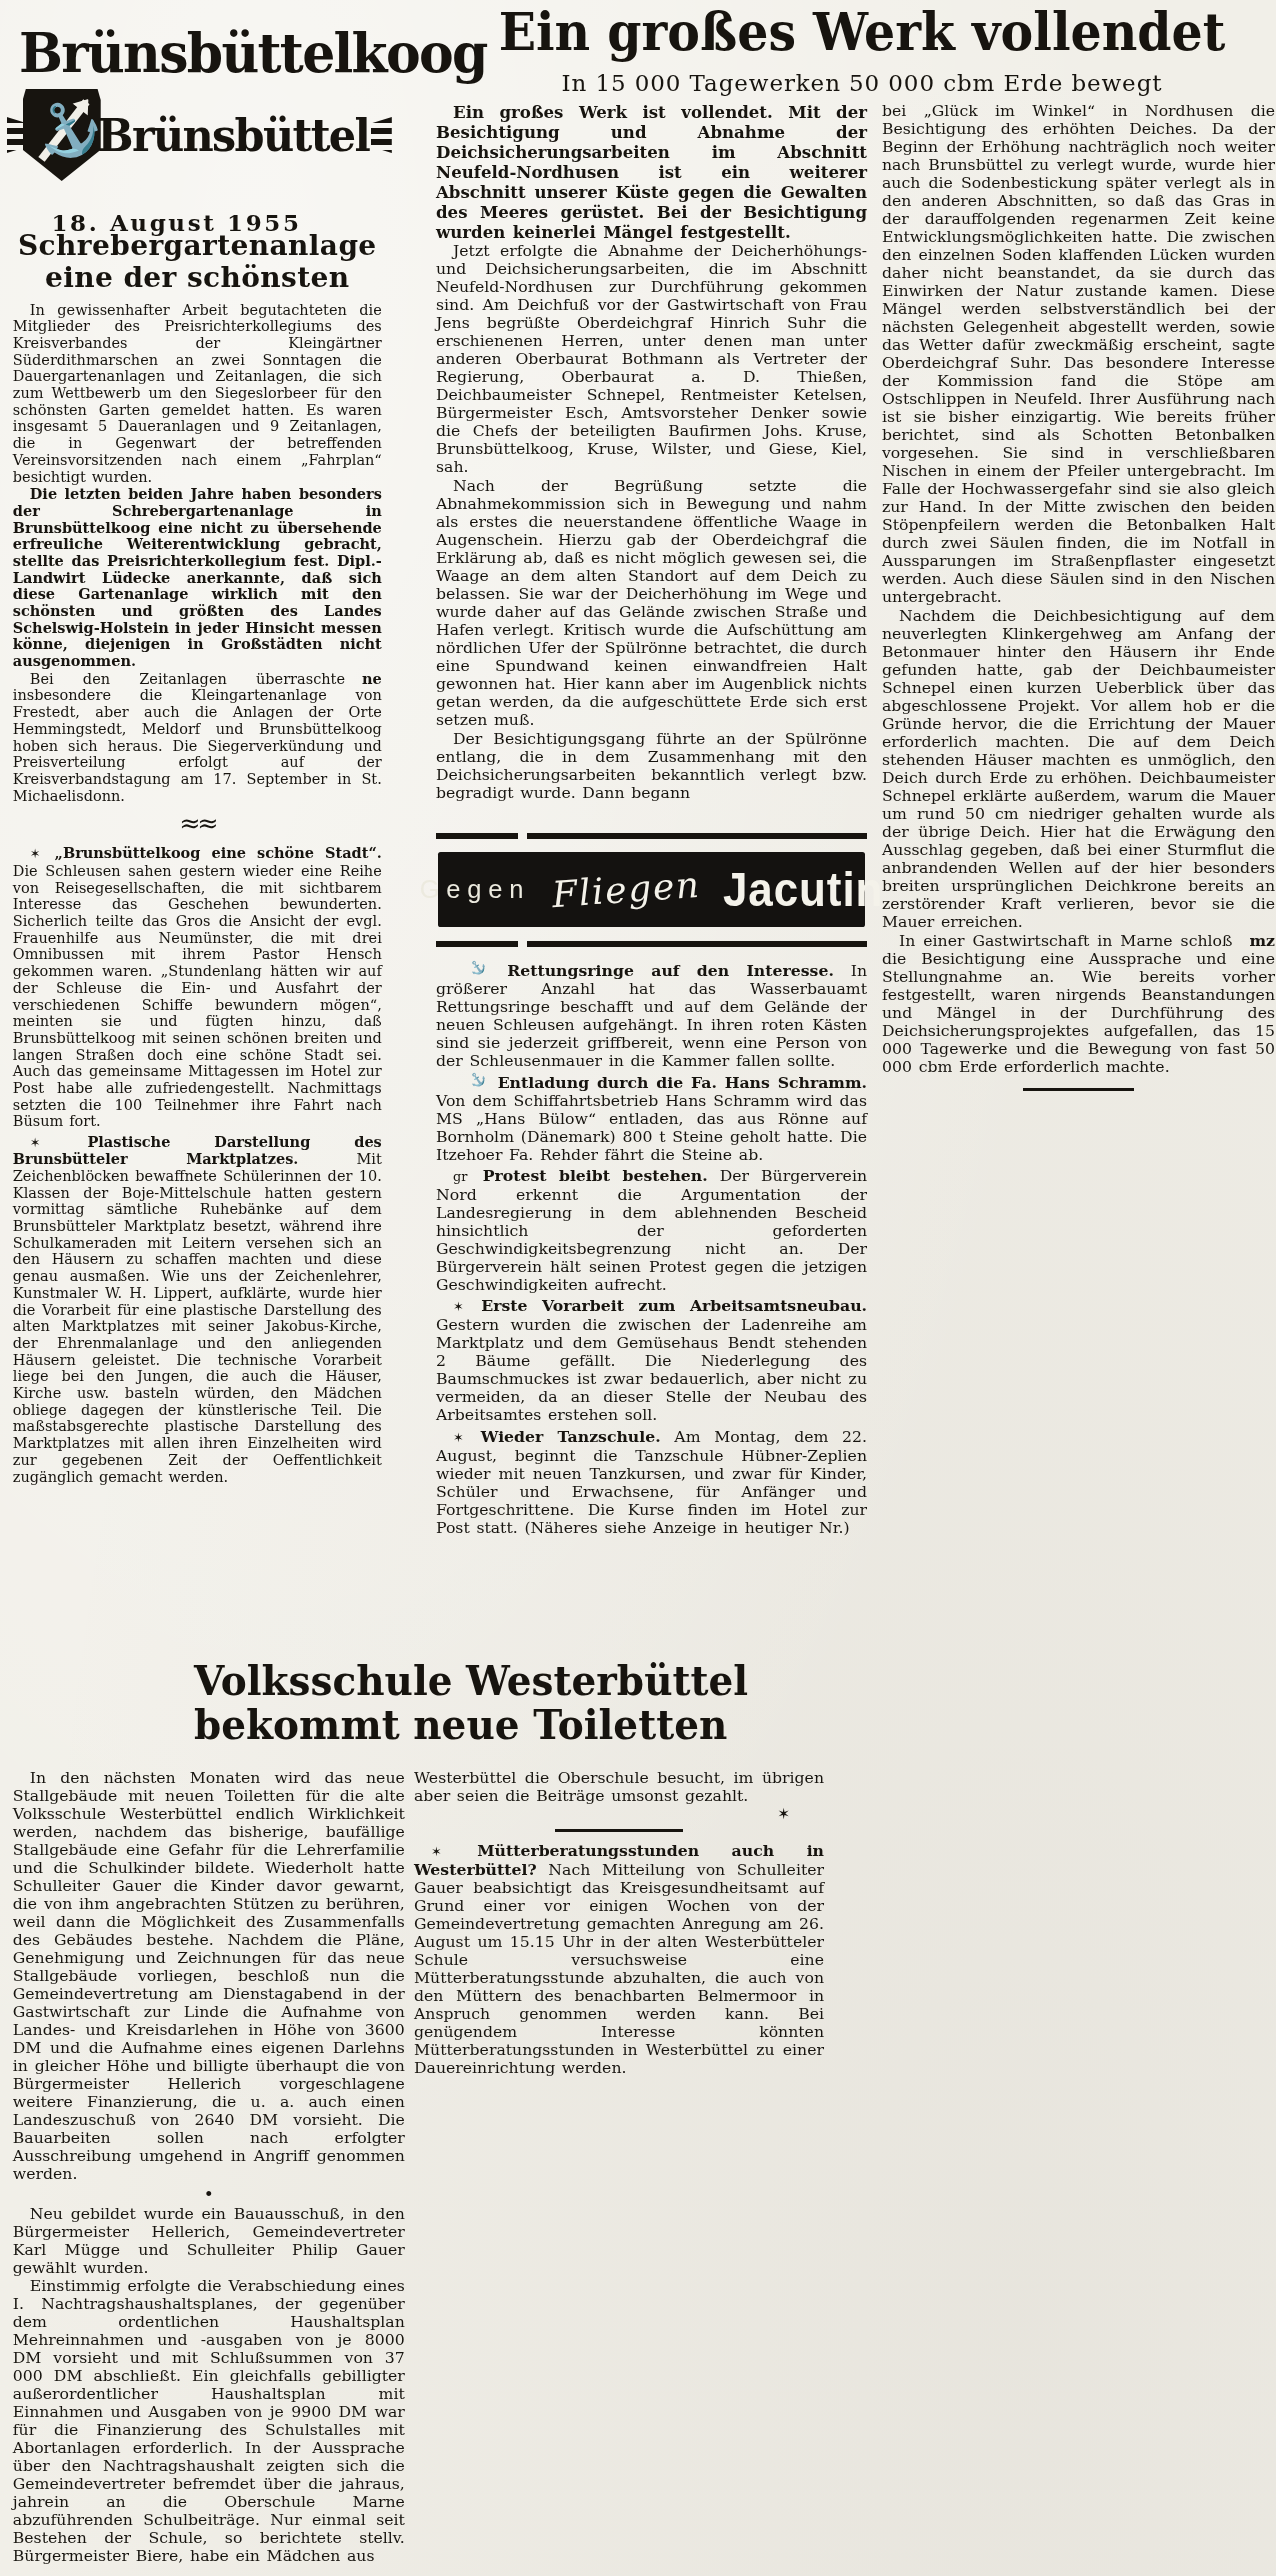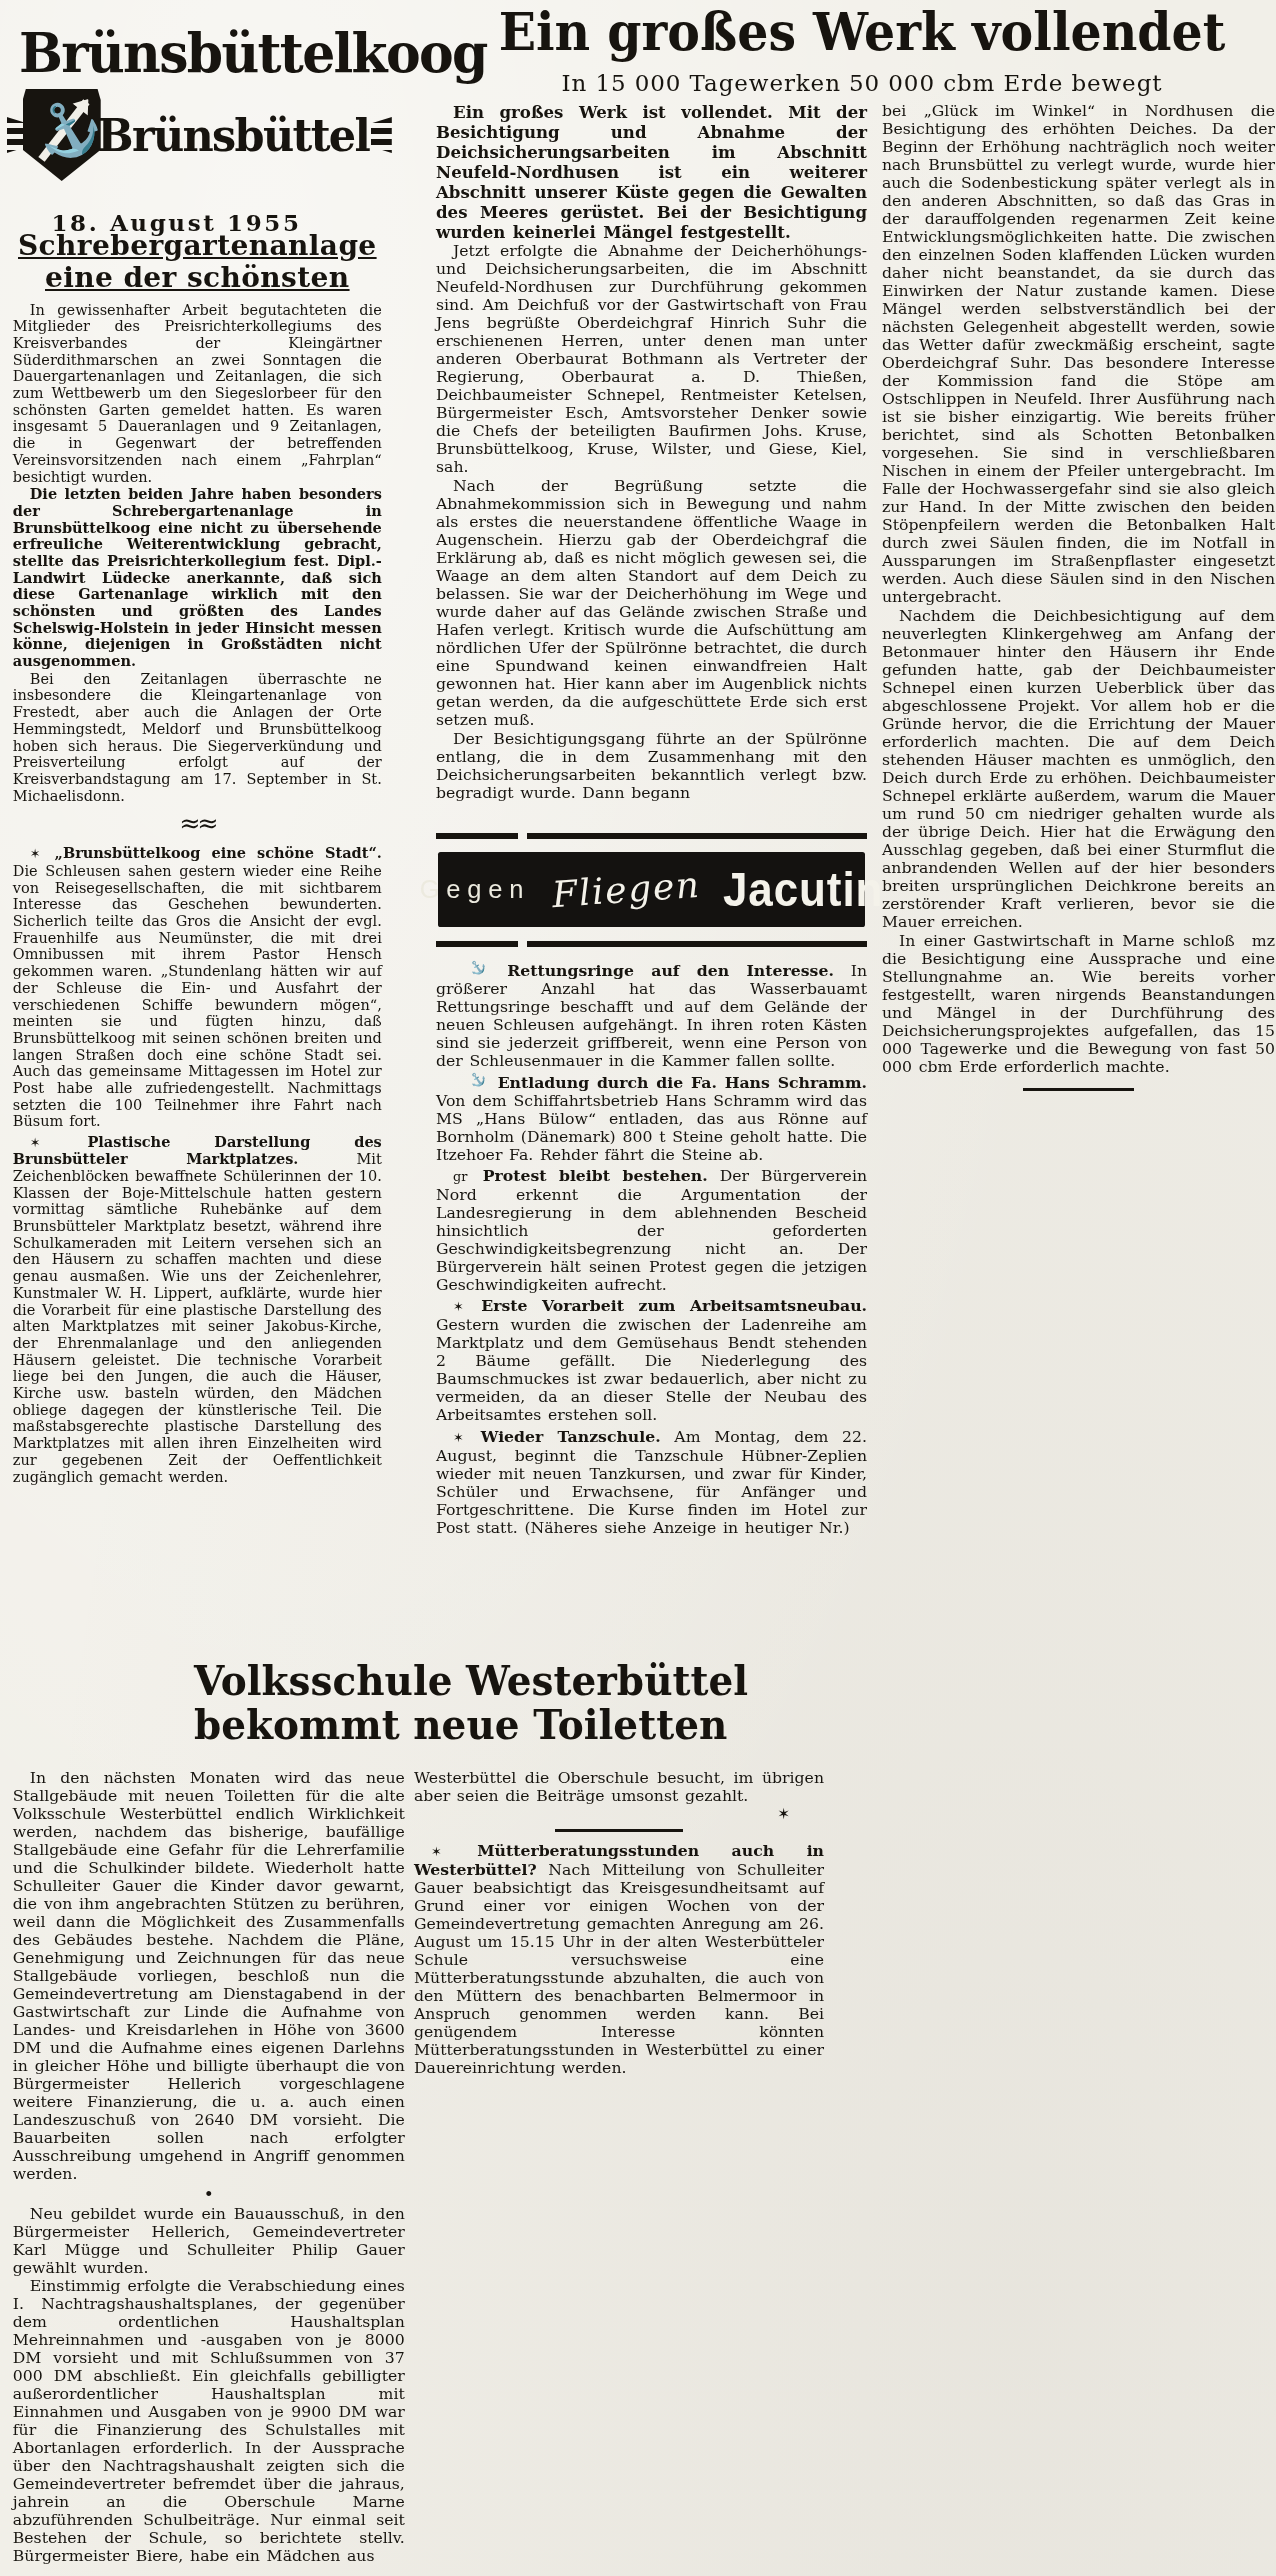--- a/index.html
+++ b/index.html
@@ -29,25 +29,25 @@
     flex:0 0 auto;margin-right:-3.4px;z-index:2;}
   .shield .anch{position:absolute;left:12px;top:13.6px;font-size:53px;color:#f1efe8;transform:rotate(-28deg);line-height:1;}
   .shield .spade{position:absolute;left:37px;top:5.1px;width:7.7px;height:73px;background:#f1efe8;transform:rotate(38deg);}
   .shield .spade:after{content:"";position:absolute;left:-6px;top:-3.4px;width:19.6px;height:13.6px;background:#f1efe8;
     clip-path:polygon(50% 0,100% 100%,0 100%);}
   .mast-line2{font-size:43px;font-weight:bold;letter-spacing:-1.7px;transform:scaleY(1.05);white-space:nowrap;}
   .mast-date{left:19px;top:209px;width:315px;text-align:center;font-size:23px;font-weight:bold;letter-spacing:2.6px;}
 
   
   .leftcol{left:12.8px;top:230px;width:369px;}
-  .art1-h{font-size:28px;line-height:31.5px;font-weight:bold;text-align:center;margin-bottom:8.5px;letter-spacing:0.4px;text-decoration:underline;}
+  .art1-h{font-size:28px;line-height:31.5px;font-weight:bold;text-align:center;margin-bottom:8.5px;letter-spacing:0.4px;}
   .leftcol .body{font-size:14.5px;line-height:16.7px;word-spacing:1.3px;}
   .leftcol .body p{margin-bottom:0.9px;}
   .bold{font-weight:bold;}
-  .signoff{float:right;font-weight:normal;}
+  .signoff{float:right;font-weight:bold;}
   .orn{display:block;text-align:center;font-size:25.5px;line-height:25.5px;margin:6.8px 0 8.5px 0;letter-spacing:-3.4px;}
   .newsitem{margin-top:3.4px;}
   .marker{font-size:12.8px;padding-right:3.4px;}
   .anchor-marker{display:inline-block;transform:rotate(-35deg);font-size:13.6px;}
 
   
   .main-h1{left:464px;top:3.4px;width:796px;text-align:center;font-size:49px;font-weight:bold;letter-spacing:0px;transform:scaleY(1.05);}
   .main-h2{left:464px;top:70px;width:796px;text-align:center;font-size:23px;font-weight:normal;letter-spacing:0.9px;}
   .colA{left:436px;top:102px;width:431px;}
   .colB{left:882px;top:102px;width:393px;}

